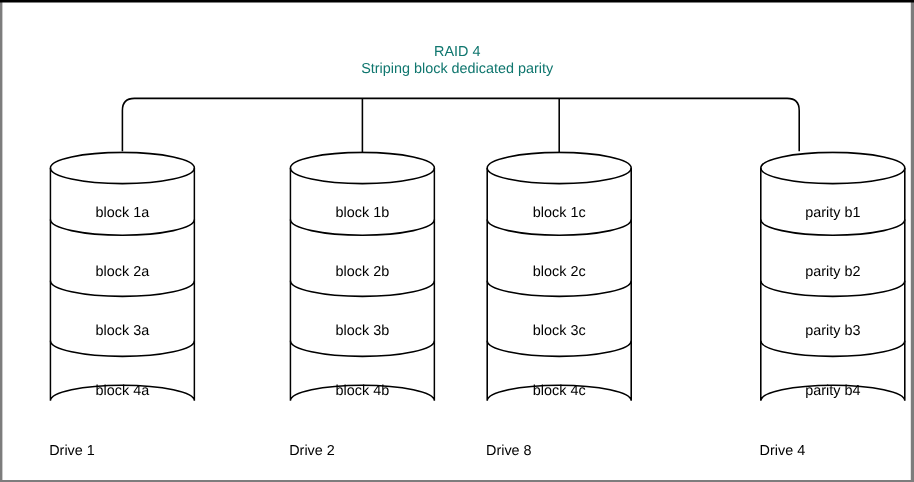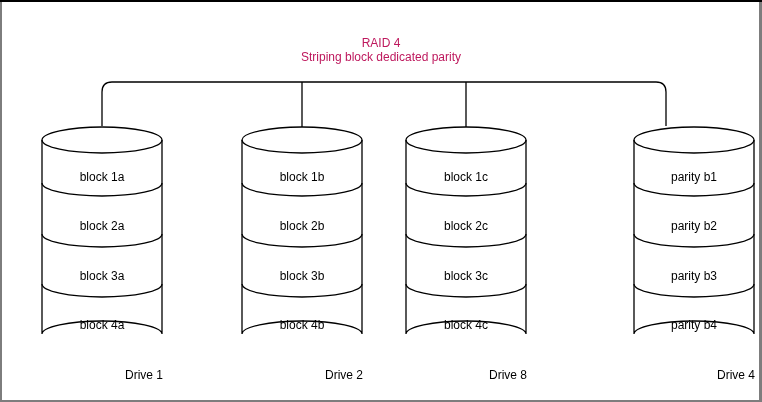--- a/index.html
+++ b/index.html
@@ -22,21 +22,21 @@
       inset 0 -2px 0 0 #7d7d7d;
   }
   .title-block {
     position: absolute;
     top: 36px;
     left: 0;
     width: 762px;
     text-align: center;
     font-size: 12px;
     line-height: 14px;
-    color: #be185d;
+    color: #0f766e;
   }
   .connector-svg {
     position: absolute;
     top: 0;
     left: 0;
   }
   .connector-path {
     fill: none;
     stroke: #000000;
     stroke-width: 1.3;
@@ -63,21 +63,21 @@
     font-family: "Liberation Sans", sans-serif;
     font-size: 12px;
     fill: #000000;
     text-anchor: middle;
   }
   .drive-name {
     position: absolute;
     top: 242px;
     left: 0;
     width: 122px;
-    text-align: right;
+    text-align: left;
     font-size: 12px;
     line-height: 14px;
     color: #000000;
   }
 </style>
 </head>
 <body>
 
 <div class="canvas">
 

